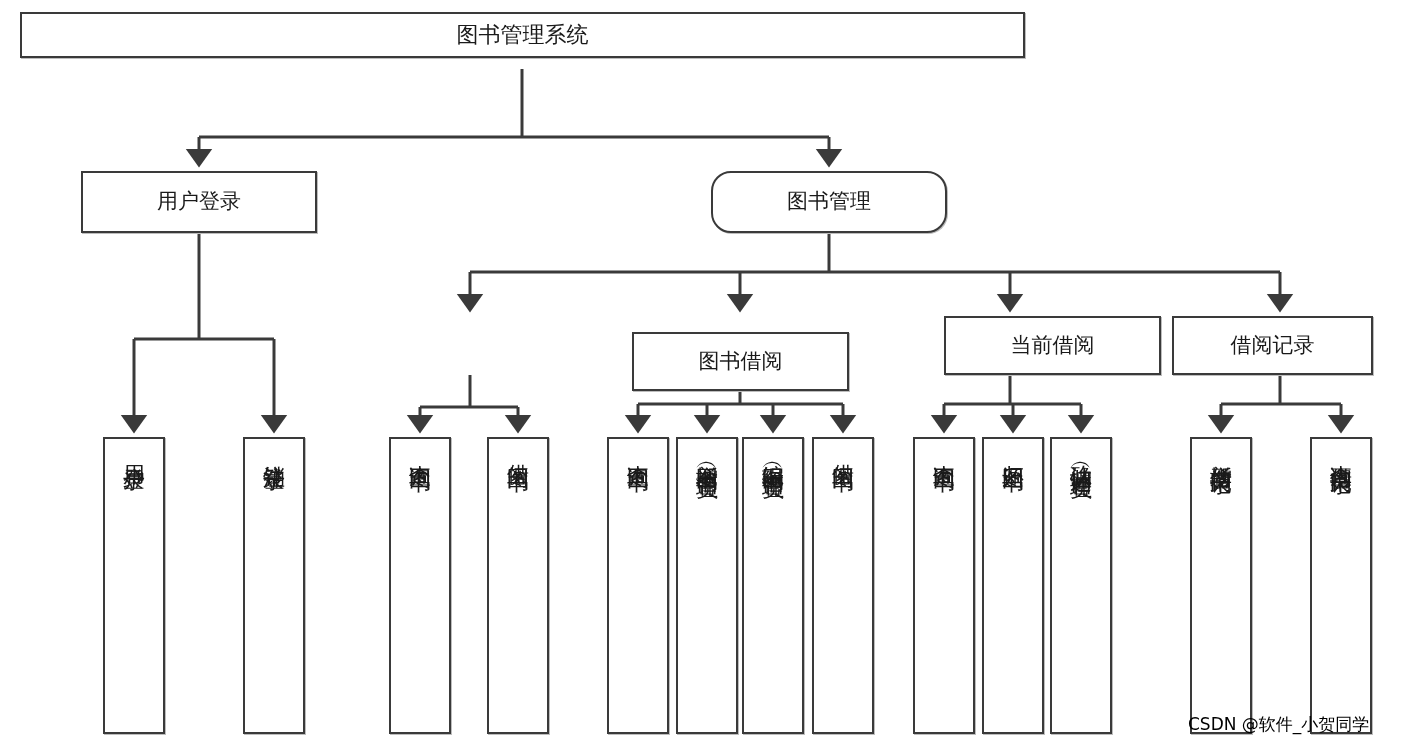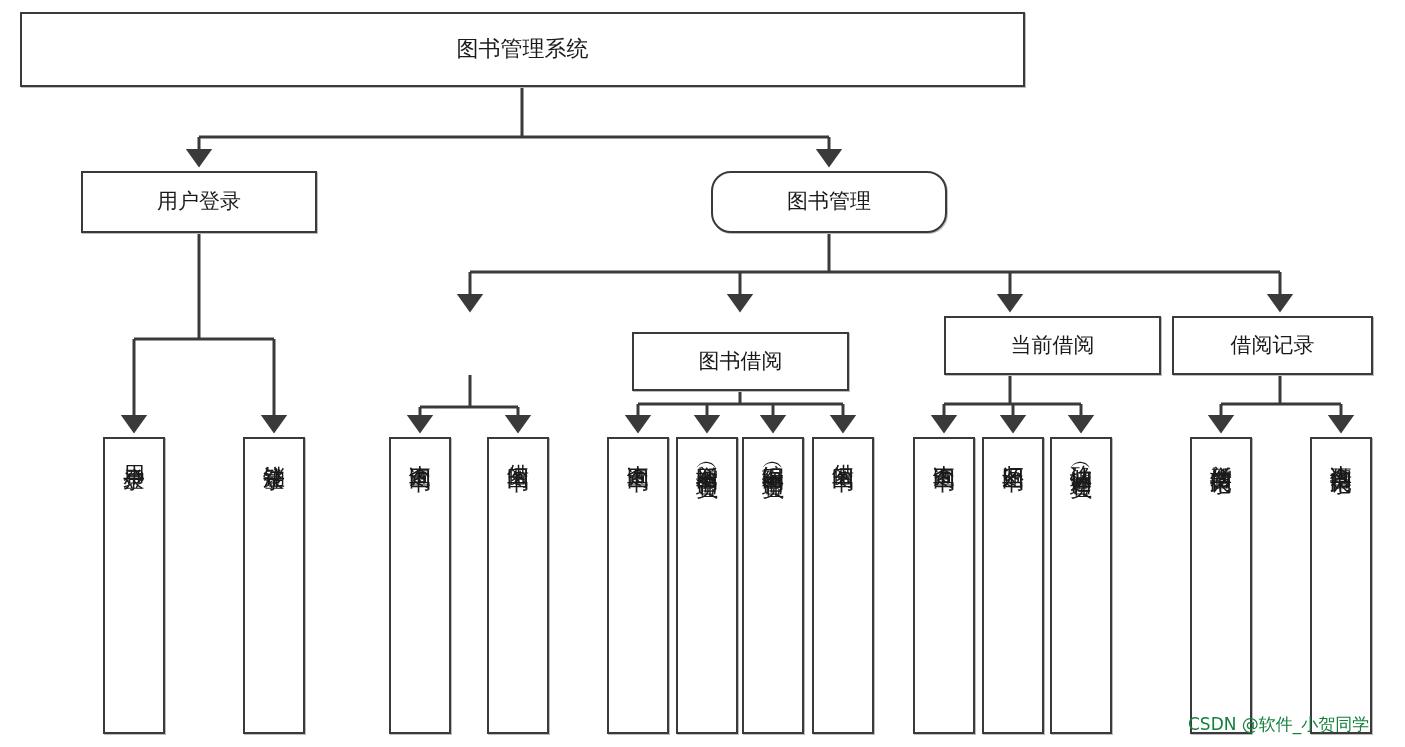--- a/index.html
+++ b/index.html
@@ -52,21 +52,21 @@
     writing-mode: vertical-rl;
     text-orientation: upright;
     letter-spacing: 2px;
     line-height: 1;
   }
   .watermark {
     position: absolute;
     left: 1188px;
     top: 713px;
     font-size: 17px;
-    color: #15803d;
+    color: #000000;
     white-space: nowrap;
     z-index: 5;
     font-family: "DejaVu Sans", "Liberation Sans", sans-serif;
   }
 </style>
 </head>
 <body>
 
 <div id="canvas">
 
@@ -113,21 +113,21 @@
       <path d="M1013,404 L1013,424" marker-end="url(#arrow)"></path>
       <path d="M1081,404 L1081,424" marker-end="url(#arrow)"></path>
 
       <path d="M1280,375 L1280,404"></path>
       <path d="M1221,404 L1341,404"></path>
       <path d="M1221,404 L1221,424" marker-end="url(#arrow)"></path>
       <path d="M1341,404 L1341,424" marker-end="url(#arrow)"></path>
     </g>
   </svg>
 
-  <div class="node level-root" style="left:20px; top:12px; width:1005px; height:75px;">
+  <div class="node level-root" style="left:20px; top:12px; width:1005px; height:46px;">
     <span class="node-label">图书管理系统</span>
   </div>
 
   <div class="node level-2" style="left:81px; top:171px; width:236px; height:62px;">
     <span class="node-label">用户登录</span>
   </div>
   <div class="node level-2" style="left:711px; top:171px; width:236px; height:62px;border-radius:20px;">
     <span class="node-label">图书管理</span>
   </div>
 

